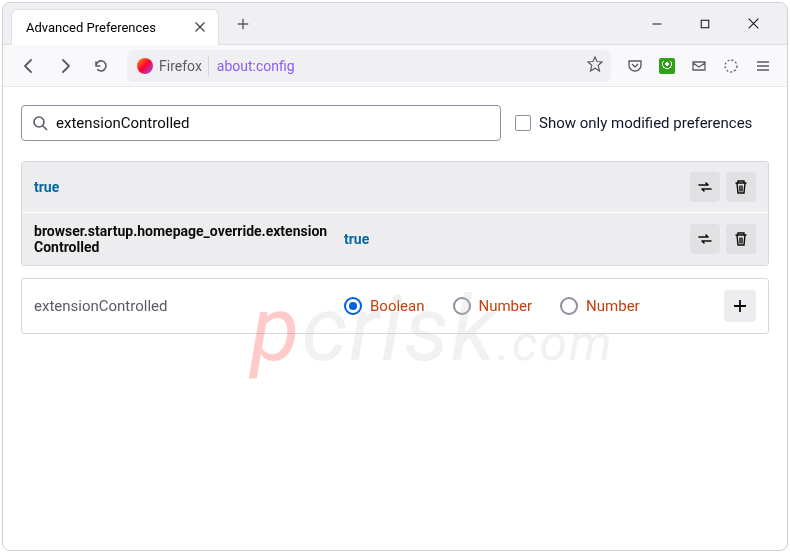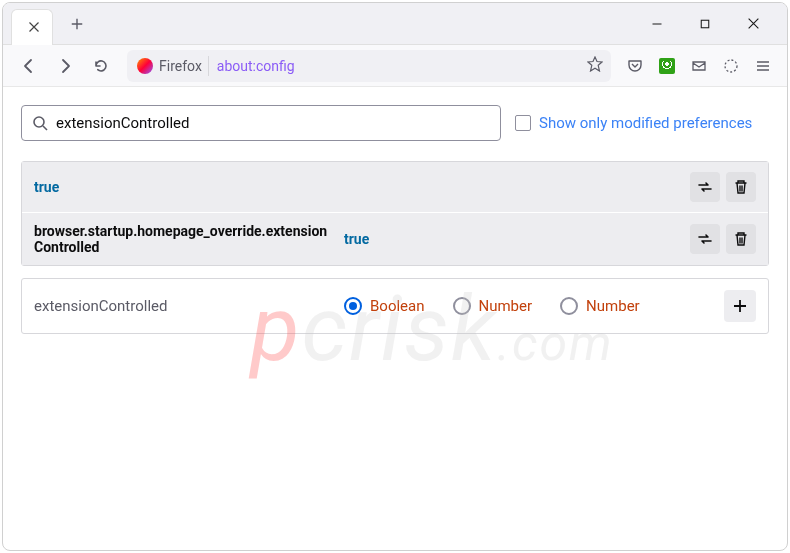--- a/index.html
+++ b/index.html
@@ -89,21 +89,21 @@
       border-radius: 4px;
       display: flex;
       align-items: center;
       padding: 0 10px;
       gap: 8px;
       font-size: 15px;
       max-width: 480px;
     }
     .search-box svg { width: 16px; height: 16px; color: #5b5b66; flex-shrink: 0; }
     .search-input-text { color: #0c0c0d; }
-    .checkbox-label { display: flex; align-items: center; gap: 8px; font-size: 15px; color: #3b82f6; cursor: pointer; }
+    .checkbox-label { display: flex; align-items: center; gap: 8px; font-size: 15px; color: #0f172a; cursor: pointer; }
     .checkbox-box { width: 16px; height: 16px; border: 1.5px solid #8f8f9d; border-radius: 2px; }
     
     .pref-table {
       margin-top: 20px;
       border: 1px solid #d7d7db;
       border-radius: 3px;
     }
     .pref-row {
       display: flex;
       align-items: center;
@@ -157,20 +157,21 @@
     .ff-logo { width: 16px; height: 16px; border-radius: 50%; background: linear-gradient(135deg,#ff9500 0%,#ff0039 50%,#9059ff 100%); flex-shrink:0; }
     .ext-badge { width:16px; height:16px; background:#30a217; border-radius:2px; position:relative; }
     .ext-badge::after { content:""; position:absolute; top:3px; left:3px; width:10px; height:10px; background:radial-gradient(circle at 50% 30%, #fff 0 2px, #30a217 2px 4px, #fff 4px 5px, transparent 5px); }
   </style>
 </head>
 <body>
 
 <div class="window-frame">
   <div class="title-bar">
     <div class="tab">
+      <span>Advanced Preferences</span>
       <span class="tab-close">
         <svg viewBox="0 0 16 16" width="12" height="12">
             <path d="M2 2 L14 14 M14 2 L2 14" stroke="currentColor" stroke-width="1.6" fill="none"></path>
           </svg>
       </span>
     </div>
     <div class="new-tab-btn">
       <svg viewBox="0 0 16 16" width="14" height="14">
           <path d="M8 2v12M2 8h12" stroke="currentColor" stroke-width="1.6"></path>
         </svg>

